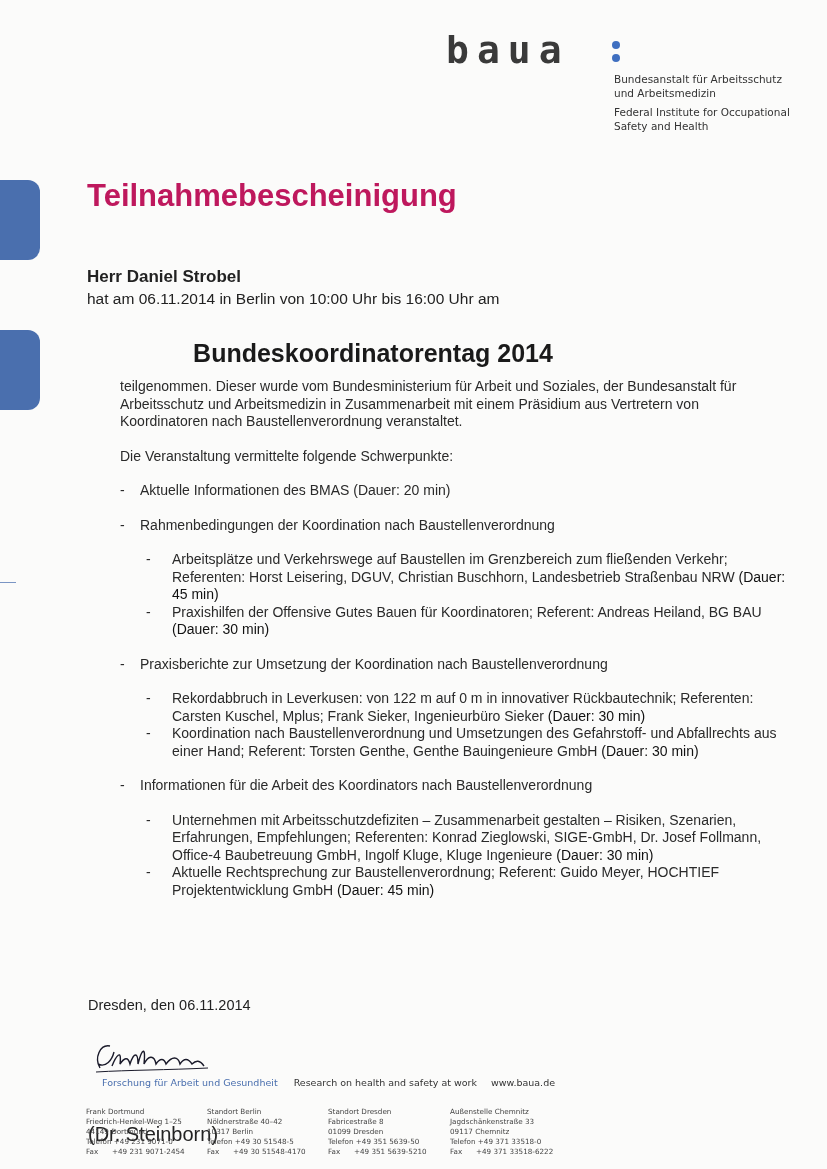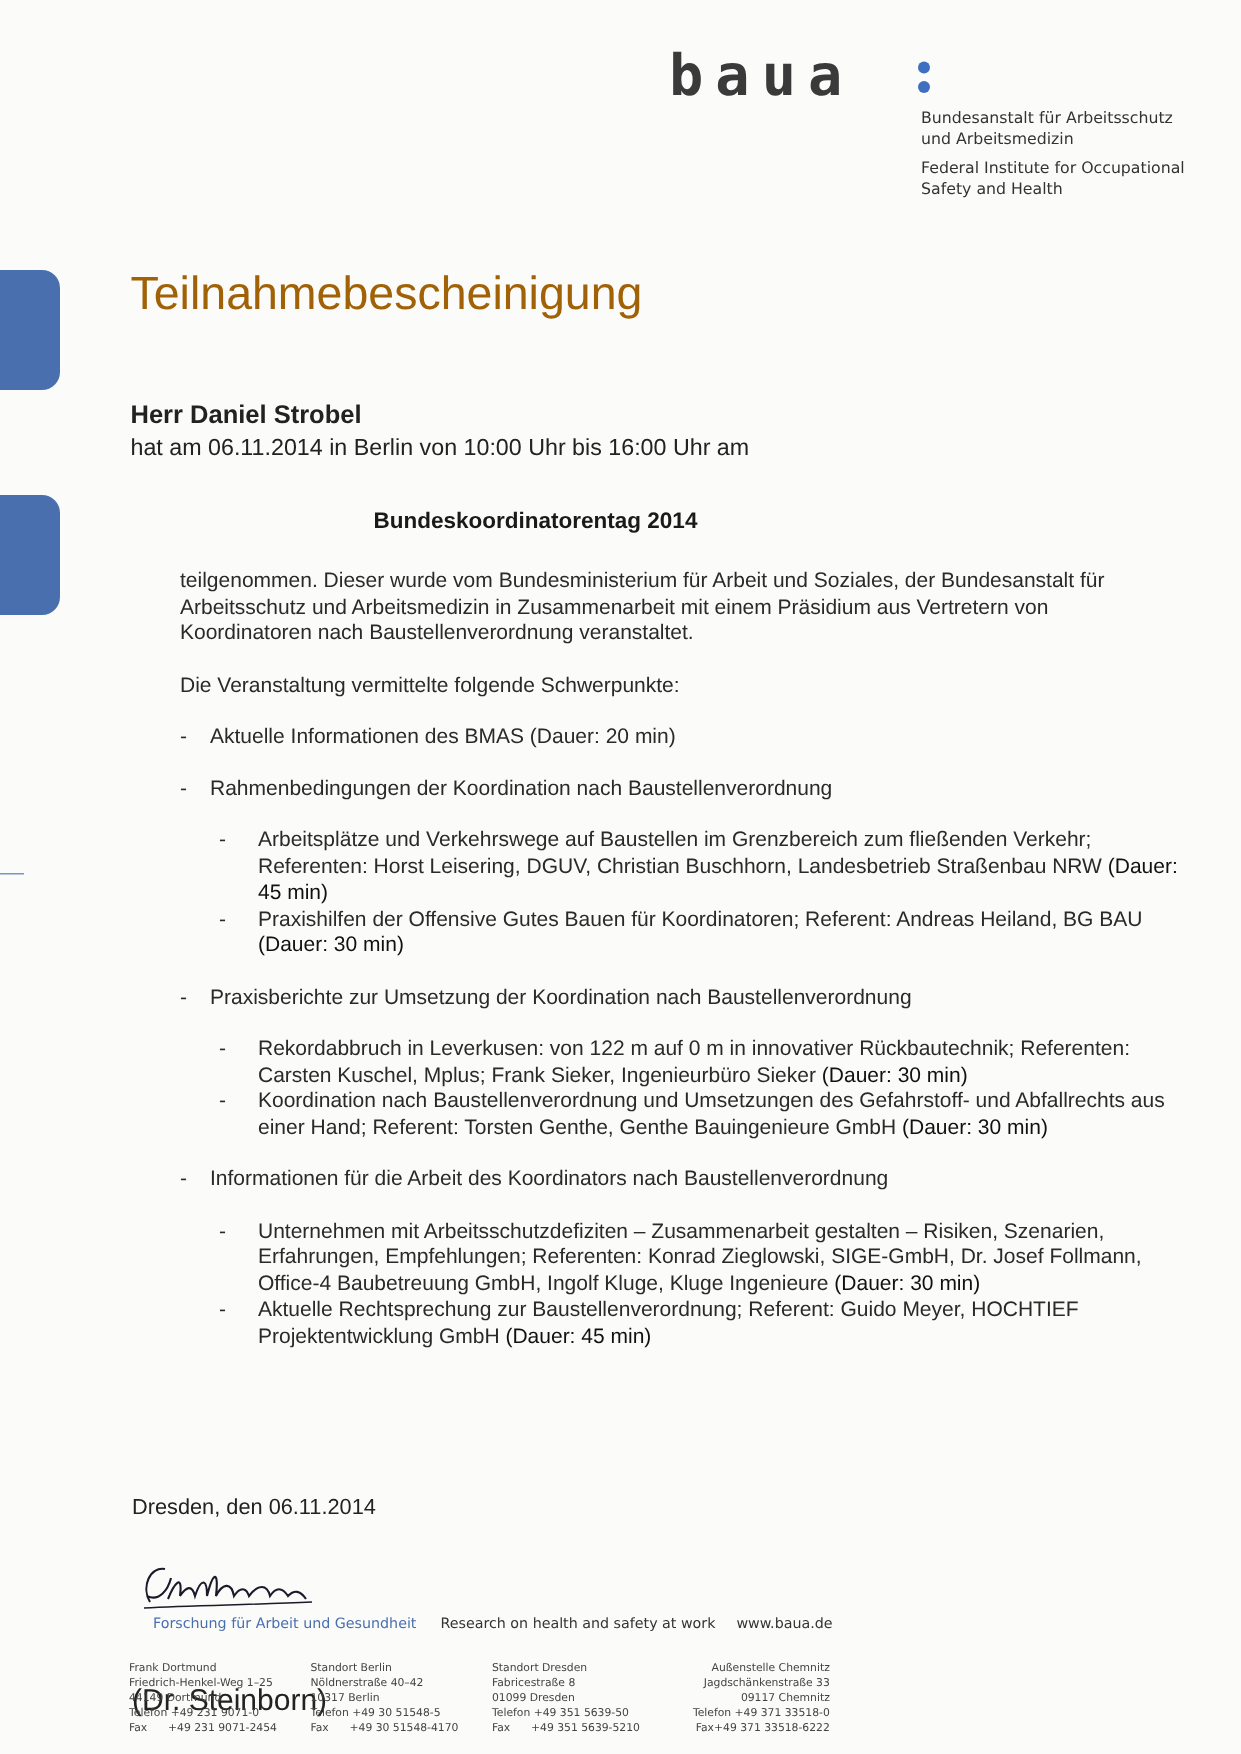--- a/index.html
+++ b/index.html
@@ -14,24 +14,24 @@
     .tab.t2 { top: 330px; }
     .margin-rule { position: absolute; left: 0; top: 582px; width: 16px; height: 1px; background: #7a95c4; }
 
     .logo { position: absolute; left: 446px; top: 30px; font-family: "DejaVu Sans Mono", monospace; font-size: 38px; font-weight: bold; color: #3a3a3a; letter-spacing: 8px; line-height: 40px; }
     .logo .colon-dot { display: inline-block; width: 8px; height: 8px; border-radius: 50%; background: #3f6fc0; position: absolute; }
     .logo .d1 { left: 166px; top: 11px; }
     .logo .d2 { left: 166px; top: 24px; }
     .inst { position: absolute; left: 614px; top: 72px; font-family: "DejaVu Sans", sans-serif; font-size: 10.5px; color: #333; line-height: 14px; }
     .inst .en { margin-top: 5px; }
 
-    .title { position: absolute; left: 87px; top: 178px; font-size: 31px; font-weight: normal; color: #a16207; }
+    .title { position: absolute; left: 87px; top: 178px; font-size: 31px; font-weight: bold; color: #be185d; }
     .recipient { position: absolute; left: 87px; top: 248px; font-size: 17px; font-weight: bold; color: #222; margin-top: 19px; }
     .dateline { position: absolute; left: 87px; top: 290px; font-size: 15.5px; color: #222; }
-    .event { position: absolute; left: 0; width: 712px; top: 339px; text-align: center; font-size: 15px; font-weight: bold; color: #1a1a1a; padding-left: 0px; }
+    .event { position: absolute; left: 0; width: 712px; top: 339px; text-align: center; font-size: 25px; font-weight: bold; color: #1a1a1a; padding-left: 16px; }
     .event span { display: inline-block; margin-left: 2px; }
 
     .body { position: absolute; left: 88px; top: 378px; width: 670px; font-size: 14px; line-height: 17.5px; color: #2a2a2a; margin-left: 32px; }
     .body p { margin: 0; }
     .body .gap { height: 17px; }
     .item { position: relative; padding-left: 20px; }
     .item .dash { position: absolute; left: 0; top: 0; }
     .sub { position: relative; padding-left: 52px; }
     .sub .dash { position: absolute; left: 26px; top: 0; }
     .b { color: #111; }
@@ -41,21 +41,21 @@
     .signame { position: absolute; left: 88px; top: 1080px; font-size: 20px; color: #222; margin-top: 43px; }
 
     .slogan { position: absolute; left: 86px; top: 1077px; font-family: "DejaVu Sans", sans-serif; font-size: 9.5px; white-space: nowrap; margin-left: 16px; }
     .slogan .de { color: #4a6fae; }
     .slogan .en { color: #333; margin-left: 16px; }
     .slogan .url { color: #333; margin-left: 14px; }
 
     .footer { position: absolute; top: 1107px; font-family: "DejaVu Sans", sans-serif; font-size: 7.2px; line-height: 10px; color: #444; }
     .footer .row { white-space: nowrap; }
     .footer .lbl { display: inline-block; width: 26px; }
-    .f1 { left: 86px; } .f2 { left: 207px; } .f3 { left: 328px; } .f4 { left: 450px; text-align: right; }
+    .f1 { left: 86px; } .f2 { left: 207px; } .f3 { left: 328px; } .f4 { left: 450px; }
   </style>
 </head>
 <body>
 
 <div class="tab t1"></div>
 <div class="tab t2"></div>
 <div class="margin-rule"></div>
 
 <div class="logo">
   <span>baua</span>

